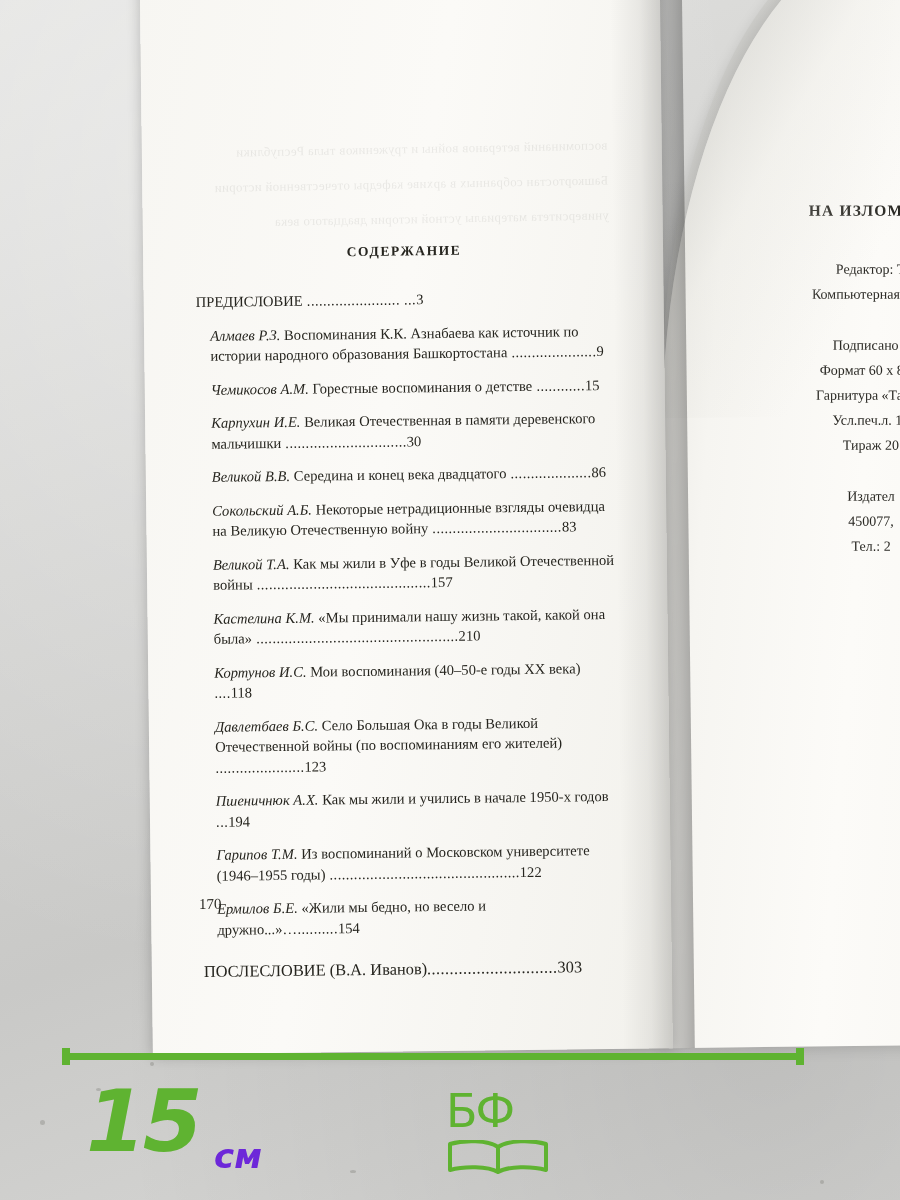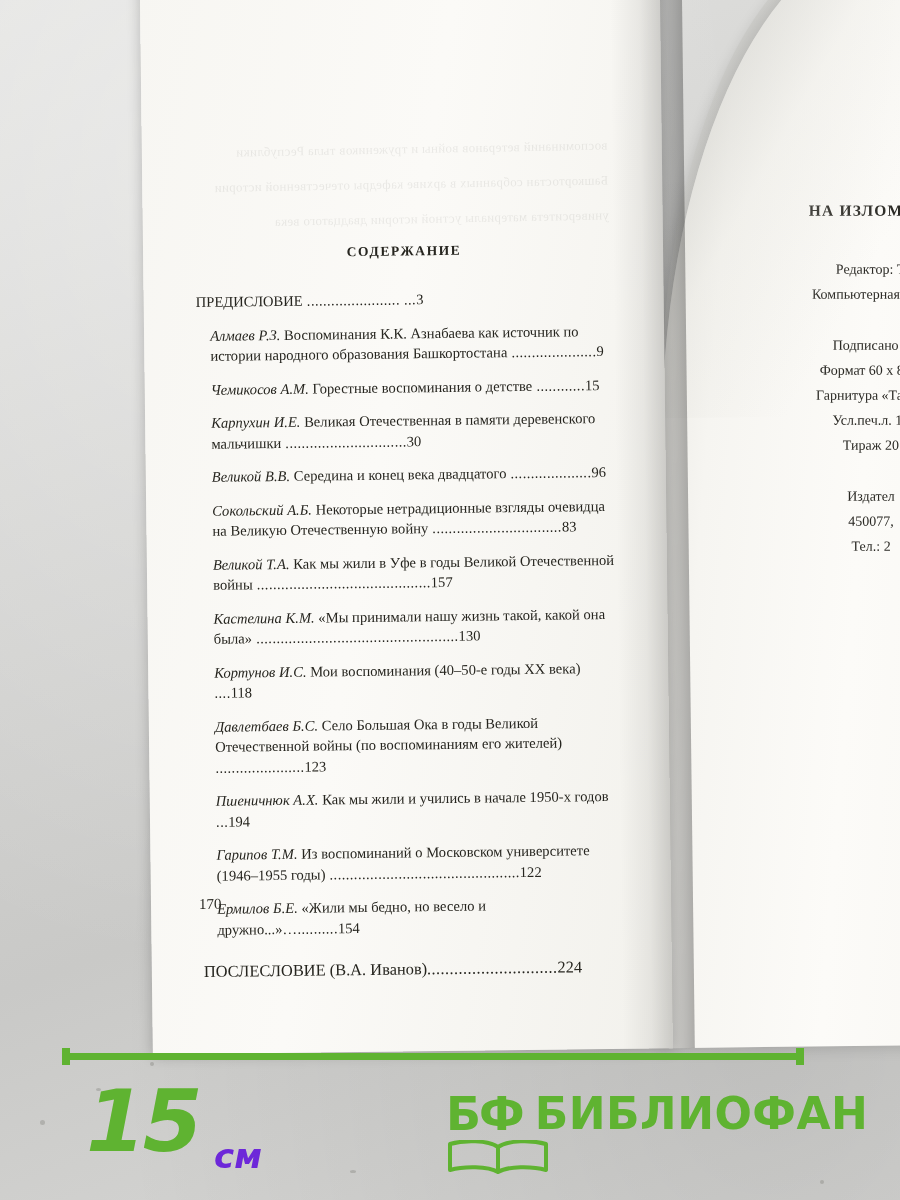--- a/index.html
+++ b/index.html
@@ -206,21 +206,21 @@
   .brand {
     position: absolute;
     left: 446px;
     top: 1088px;
     display: flex;
     align-items: center;
     gap: 12px;
   }
   .brand .mark {
     font-family: "DejaVu Sans", sans-serif;
-    font-weight: bold;
+    font-weight: normal;
     font-size: 46px;
     color: #5fb331;
     line-height: 46px;
     letter-spacing: -2px;
   }
   .brand .word {
     font-family: "DejaVu Sans", sans-serif;
     font-weight: bold;
     font-size: 44px;
     color: #5fb331;
@@ -275,47 +275,46 @@
   <div class="page-left">
     <div class="ghost">воспоминаний ветеранов войны и тружеников тыла Республики Башкортостан собранных в архиве кафедры отечественной истории университета материалы устной истории двадцатого века</div>
 
     <div class="toc">
       <div class="toc-heading">СОДЕРЖАНИЕ</div>
       <div id="toc-entries">
           <div class="entry"><span>ПРЕДИСЛОВИЕ</span><span class="dots"> ....................... ...</span><span class="pg">3</span></div>
           <div class="entry sub"><span class="au">Алмаев Р.З.</span> <span>Воспоминания К.К. Азнабаева как источник по истории народного образования Башкортостана</span><span class="dots"> .....................</span><span class="pg">9</span></div>
           <div class="entry sub"><span class="au">Чемикосов А.М.</span> <span>Горестные воспоминания о детстве</span><span class="dots"> ............</span><span class="pg">15</span></div>
           <div class="entry sub"><span class="au">Карпухин И.Е.</span> <span>Великая Отечественная в памяти деревенского мальчишки</span><span class="dots"> ..............................</span><span class="pg">30</span></div>
-          <div class="entry sub"><span class="au">Великой В.В.</span> <span>Середина и конец века двадцатого</span><span class="dots"> ....................</span><span class="pg">96</span></div>
+          <div class="entry sub"><span class="au">Великой В.В.</span> <span>Середина и конец века двадцатого</span><span class="dots"> ....................</span><span class="pg">86</span></div>
           <div class="entry sub"><span class="au">Сокольский А.Б.</span> <span>Некоторые нетрадиционные взгляды очевидца на Великую Отечественную войну</span><span class="dots"> ................................</span><span class="pg">83</span></div>
           <div class="entry sub"><span class="au">Великой Т.А.</span> <span>Как мы жили в Уфе в годы Великой Отечественной войны</span><span class="dots"> ...........................................</span><span class="pg">157</span></div>
-          <div class="entry sub"><span class="au">Кастелина К.М.</span> <span>«Мы принимали нашу жизнь такой, какой она была»</span><span class="dots"> ..................................................</span><span class="pg">130</span></div>
+          <div class="entry sub"><span class="au">Кастелина К.М.</span> <span>«Мы принимали нашу жизнь такой, какой она была»</span><span class="dots"> ..................................................</span><span class="pg">210</span></div>
           <div class="entry sub"><span class="au">Кортунов И.С.</span> <span>Мои воспоминания (40–50-е годы XX века)</span><span class="dots"> ....</span><span class="pg">118</span></div>
           <div class="entry sub"><span class="au">Давлетбаев Б.С.</span> <span>Село Большая Ока в годы Великой Отечественной войны (по воспоминаниям его жителей)</span><span class="dots"> ......................</span><span class="pg">123</span></div>
           <div class="entry sub"><span class="au">Пшеничнюк А.Х.</span> <span>Как мы жили и учились в начале 1950-х годов</span><span class="dots"> ...</span><span class="pg">194</span></div>
           <div class="entry sub"><span class="au">Гарипов Т.М.</span> <span>Из воспоминаний о Московском университете (1946–1955 годы)</span><span class="dots"> ...............................................</span><span class="pg">122</span></div>
           <div class="entry sub"><span class="au">Ермилов Б.Е.</span> <span>«Жили мы бедно, но весело и дружно...»</span><span class="dots">…..........</span><span class="pg">154</span></div>
-          <div class="entry major"><span>ПОСЛЕСЛОВИЕ (В.А. Иванов)</span><span class="dots">.............................</span><span class="pg">224</span></div>
+          <div class="entry major"><span>ПОСЛЕСЛОВИЕ (В.А. Иванов)</span><span class="dots">.............................</span><span class="pg">303</span></div>
         </div>
     </div>
 
     <div class="folio">170</div>
   </div>
 
   <div class="gutter"></div>
 </div>
 
 <div class="ruler">
   <div class="cap-l"></div>
   <div class="bar"></div>
   <div class="cap-r"></div>
 </div>
 <div class="scale-num">15</div>
 <div class="scale-unit">см</div>
 
 <div class="brand">
   <span class="mark">БФ</span>
-  <span class="word">БИБЛИОФАН</span>
 </div>
 <svg class="brand-book" viewBox="0 0 104 34">
   <path d="M52 7 C42 0, 18 0, 4 4 L4 30 C18 26, 42 26, 52 32 C62 26, 86 26, 100 30 L100 4 C86 0, 62 0, 52 7 Z" fill="none" stroke="#5fb331" stroke-width="4" stroke-linejoin="round"></path>
   <line x1="52" y1="8" x2="52" y2="32" stroke="#5fb331" stroke-width="4"></line>
 </svg>
 
 </body></html>

